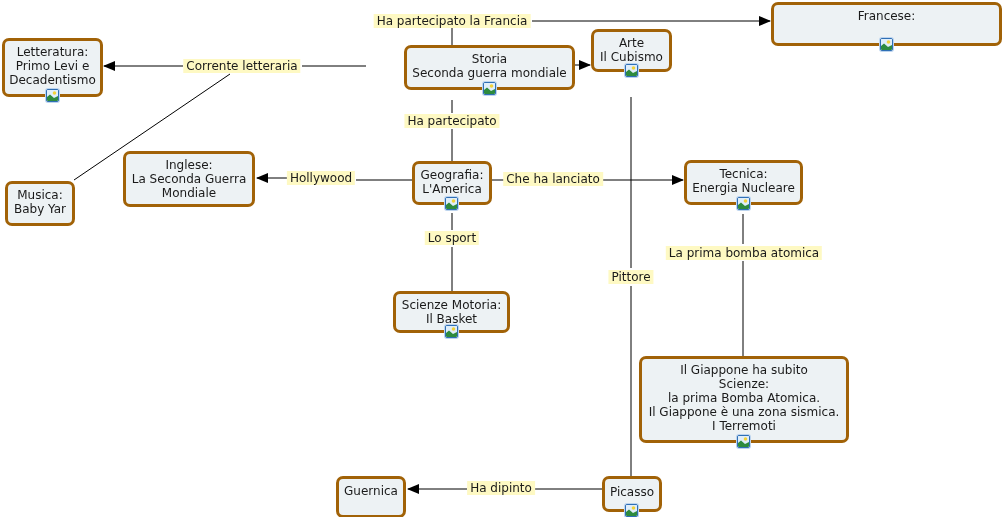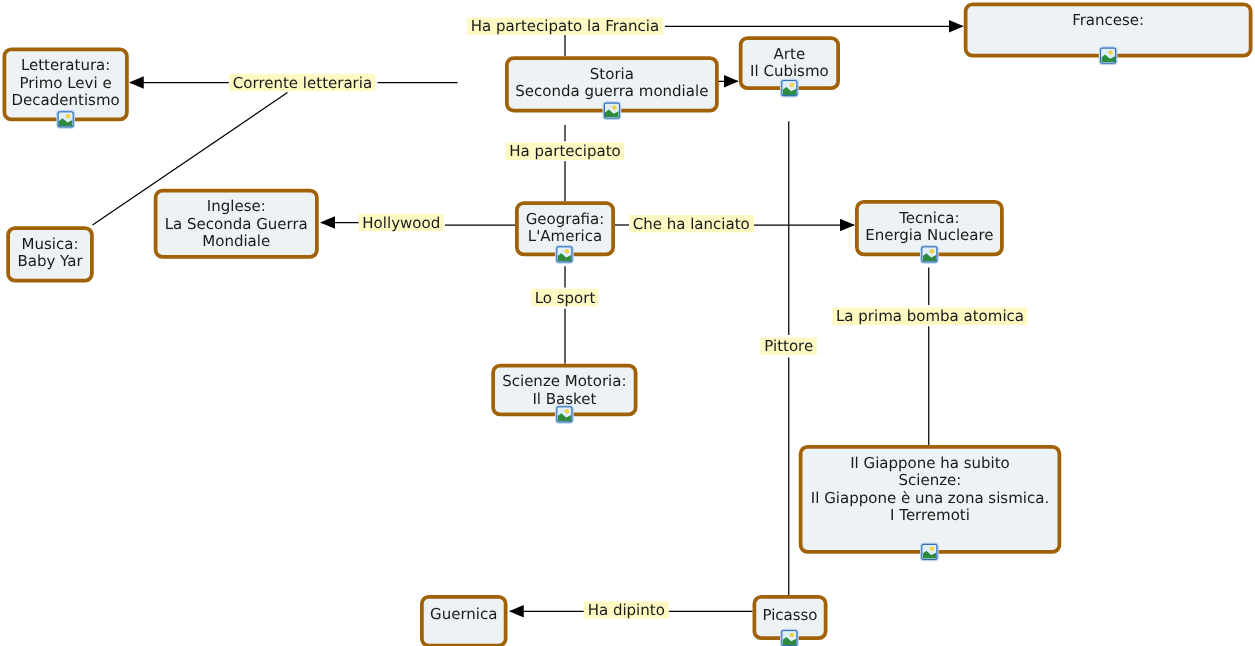--- a/index.html
+++ b/index.html
@@ -160,20 +160,21 @@
         <rect width="11" height="11" fill="#dfeefa"></rect>
         <circle cx="7.5" cy="3" r="1.8" fill="#f2d23a"></circle>
         <path d="M0,11 L0,7 L3,4.5 L7,8 L11,6 L11,11 Z" fill="#2e8b3e"></path>
       </svg>
     </span>
 </div>
 
 <div class="node" style="left:639px;top:356px;width:210px;height:87px;">
   <span class="line">Il Giappone ha subito</span>
   <span class="line">Scienze:</span>
+  <span class="line">la prima Bomba Atomica.</span>
   <span class="line">Il Giappone è una zona sismica.</span>
   <span class="line">I Terremoti</span>
   <span class="img-icon">
       <svg width="11" height="11" viewBox="0 0 11 11">
         <rect width="11" height="11" fill="#dfeefa"></rect>
         <circle cx="7.5" cy="3" r="1.8" fill="#f2d23a"></circle>
         <path d="M0,11 L0,7 L3,4.5 L7,8 L11,6 L11,11 Z" fill="#2e8b3e"></path>
       </svg>
     </span>
 </div>

